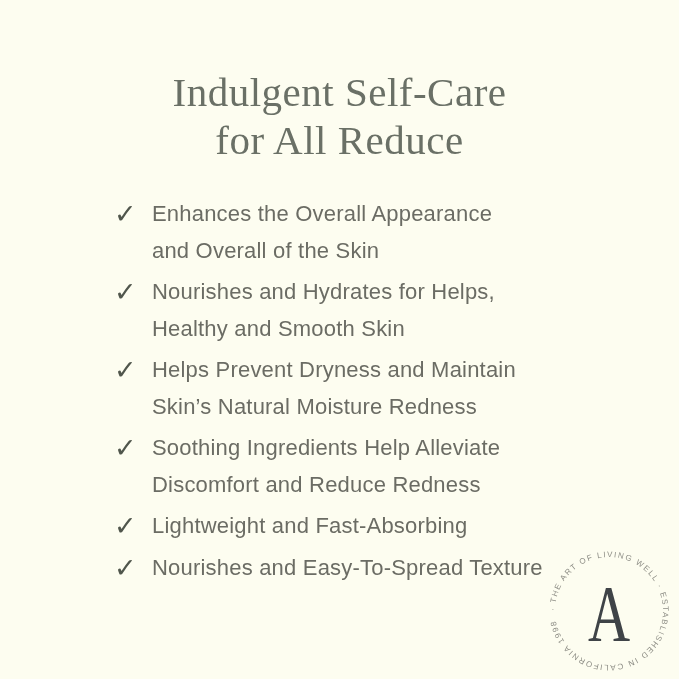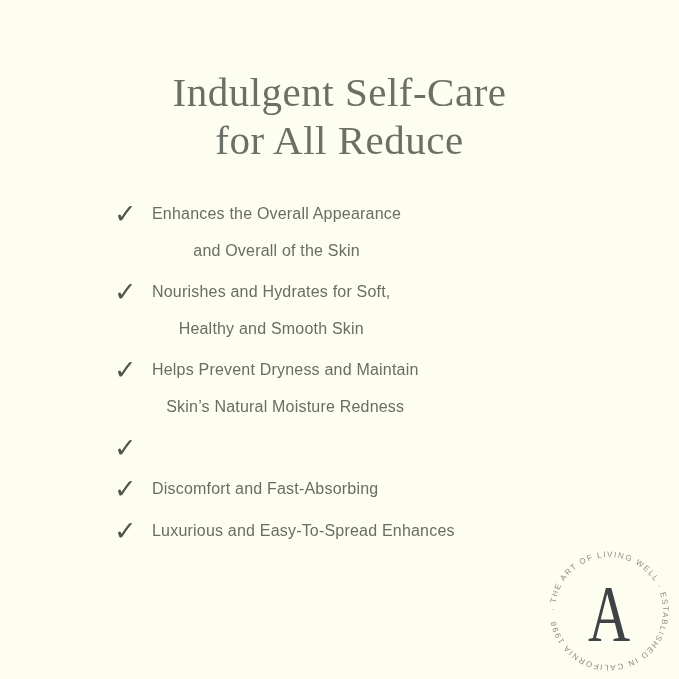--- a/index.html
+++ b/index.html
@@ -50,25 +50,24 @@
   .check {
     flex: 0 0 38px;
     width: 38px;
     font-size: 27px;
     line-height: 36px;
     color: var(--check, #50564C);
     font-family: "DejaVu Sans", sans-serif;
   }
   .benefit-text {
     display: block;
-    font-size: 16px;
+    font-size: 22px;
     line-height: 36.5px;
     color: var(--body, #6B6C64);
     letter-spacing: 0.2px;
-    text-align: center;
   }
   .bl { display: block; }
   .bl:empty { display: none; }
   
   .badge {
     position: absolute;
     left: 541px;
     top: 543px;
     width: 136px;
     height: 136px;
@@ -101,45 +100,49 @@
     <li class="benefit">
       <span class="check">✓</span>
       <span class="benefit-text">
         <span class="bl">Enhances the Overall Appearance</span>
         <span class="bl">and Overall of the Skin</span>
       </span>
     </li>
     <li class="benefit">
       <span class="check">✓</span>
       <span class="benefit-text">
-        <span class="bl">Nourishes and Hydrates for Soft,</span>
+        <span class="bl">Nourishes and Hydrates for Helps,</span>
         <span class="bl">Healthy and Smooth Skin</span>
       </span>
     </li>
     <li class="benefit">
       <span class="check">✓</span>
       <span class="benefit-text">
         <span class="bl">Helps Prevent Dryness and Maintain</span>
         <span class="bl">Skin’s Natural Moisture Redness</span>
       </span>
     </li>
     <li class="benefit">
       <span class="check">✓</span>
+      <span class="benefit-text">
+        <span class="bl">Soothing Ingredients Help Alleviate</span>
+        <span class="bl">Discomfort and Reduce Redness</span>
+      </span>
     </li>
     <li class="benefit">
       <span class="check">✓</span>
       <span class="benefit-text">
-        <span class="bl">Discomfort and Fast-Absorbing</span>
+        <span class="bl">Lightweight and Fast-Absorbing</span>
 
       </span>
     </li>
     <li class="benefit">
       <span class="check">✓</span>
       <span class="benefit-text">
-        <span class="bl">Luxurious and Easy-To-Spread Enhances</span>
+        <span class="bl">Nourishes and Easy-To-Spread Texture</span>
 
       </span>
     </li>
   </ul>
 
   <div class="badge">
     <svg width="136" height="136" viewBox="0 0 136 136" aria-hidden="true">
       <defs>
         <path id="ringPath" d="M 14 68 A 54 54 0 0 1 122 68 A 54 54 0 0 1 14 68" fill="none"></path>
       </defs>

